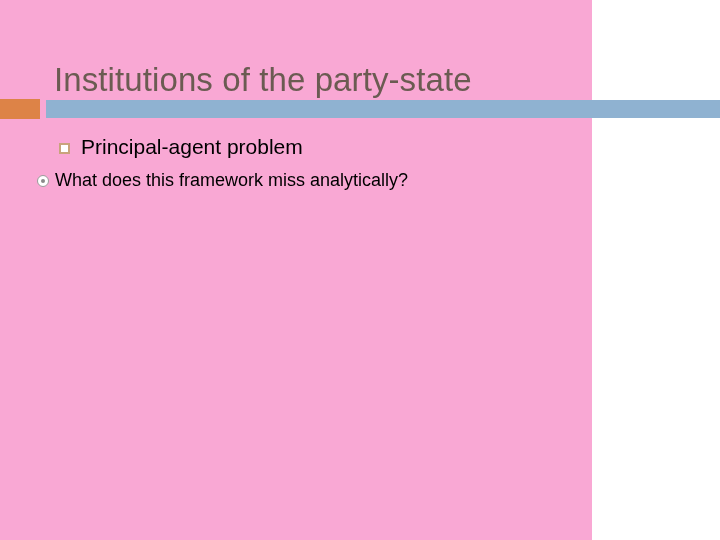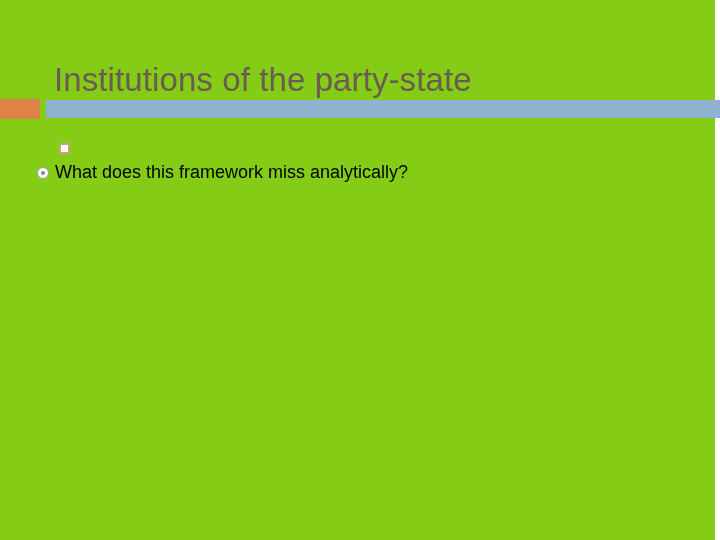--- a/index.html
+++ b/index.html
@@ -10,23 +10,23 @@
   body {
     width: 720px;
     height: 540px;
     overflow: hidden;
     font-family: "Liberation Sans", sans-serif;
     -webkit-font-smoothing: antialiased;
   }
 
   .slide {
     position: relative;
-    width: 715px;
+    width: 592px;
     height: 540px;
-    background: #84cc16;
+    background: #f9a8d4;
   }
 
   
   .slide-title {
     position: absolute;
     left: 54px;
     top: 37px;
     width: 640px;
     font-size: 33px;
     line-height: 42px;
@@ -145,20 +145,21 @@
 
   <div class="divider">
     <div class="divider-accent"></div>
     <div class="divider-rule"></div>
   </div>
 
   <div class="body-content">
 
     <div class="bullet-row level-1">
       <span class="bullet-marker"></span>
+      <span class="bullet-text">Principal-agent problem</span>
     </div>
 
     <div class="bullet-row level-2">
       <span class="bullet-marker">
         <span class="ring"></span>
         <span class="dot"></span>
       </span>
       <span class="bullet-text">What does this framework miss analytically?</span>
     </div>
 

